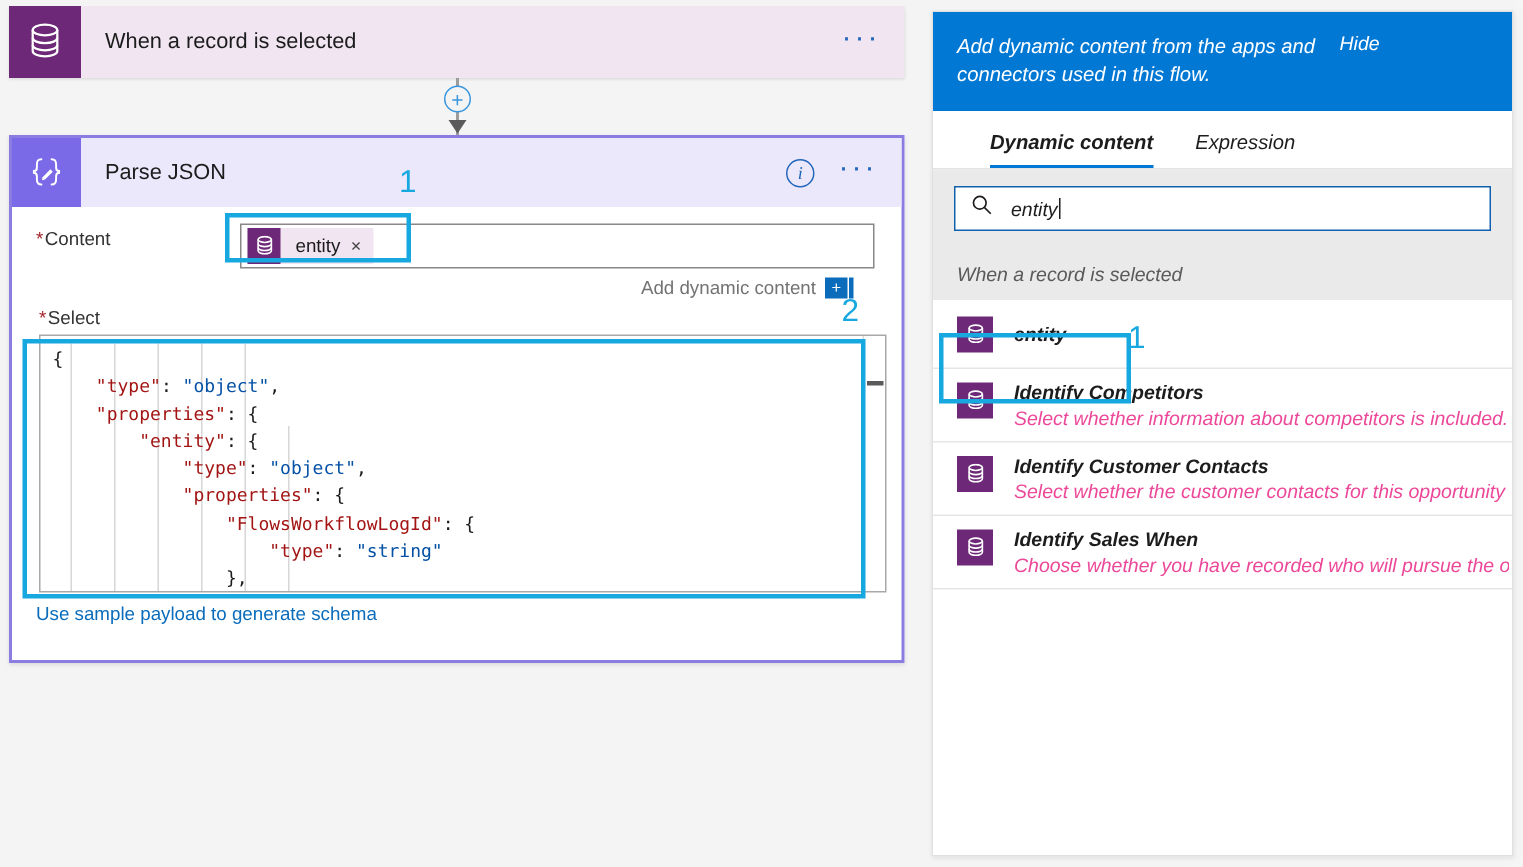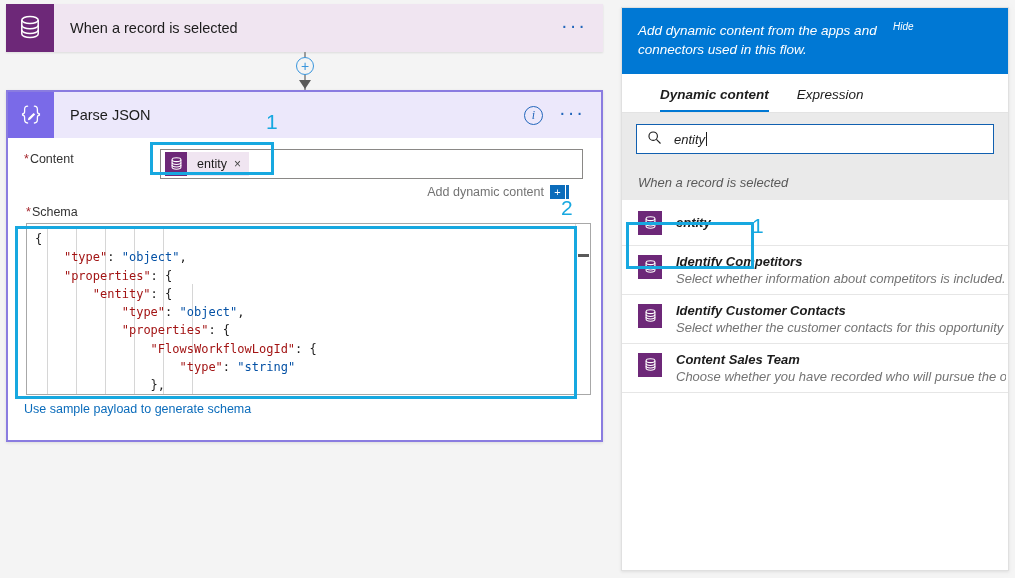--- a/index.html
+++ b/index.html
@@ -149,21 +149,21 @@
   
   #dyn-panel {
     position: absolute; left: 621px; top: 7px; width: 388px; height: 564px;
     background: #fff; border: 1px solid #e0e0e0;
     box-shadow: 0 1px 3px rgba(0,0,0,.09); overflow: hidden; font-style: italic;
   }
   .dyn-head {
     background: #0078d4; color: #fff; padding: 13px 16px 15px 16px; display: flex;
   }
   .dyn-head-text { font-size: 13.5px; line-height: 19px; flex: 1; max-width: 255px; }
-  .hide-link { font-size: 10px; color: #fff; cursor: pointer; white-space: nowrap; }
+  .hide-link { font-size: 13px; color: #fff; cursor: pointer; white-space: nowrap; }
 
   .tabs { display: flex; border-bottom: 1px solid #e3e3e3; background: #fff; padding-left: 24px; }
   .tab {
     padding: 13px 14px 10px 14px; font-size: 13.5px; color: #1c1c1c; cursor: pointer;
     position: relative;
   }
   .tab.active { font-weight: bold; }
   .tab.active::after {
     content: ""; position: absolute; left: 14px; right: 14px; bottom: 0; height: 2.5px; background: #0078d4;
   }
@@ -187,21 +187,21 @@
     border-bottom: 1px solid #e6e6e6; cursor: pointer; min-height: 34px;
   }
   .dyn-item.simple { align-items: center; padding-top: 10px; padding-bottom: 10px; }
   .dyn-item-icon {
     width: 24px; height: 24px; background: #6d2878; flex: 0 0 24px;
     display: flex; align-items: center; justify-content: center; margin-top: 1px;
   }
   .dyn-item-body { margin-left: 14px; }
   .dyn-item-title { font-size: 13px; color: #1c1c1c; font-weight: bold; }
   .dyn-item-desc {
-    font-size: 13px; color: #737373; margin-top: 2px;
+    font-size: 13px; color: #ec4899; margin-top: 2px;
     white-space: nowrap; overflow: hidden; max-width: 330px;
   }
 </style>
 </head>
 <body>
 
 <div id="root">
 
   <div id="designer">
 
@@ -260,21 +260,21 @@
           </div>
         </div>
         <div class="adc-row">
           <span class="adc-link">Add dynamic content</span>
           <span class="adc-plus">+</span>
           <span class="adc-bar"></span>
         </div>
       </div>
 
       <div class="schema-label">
-        <span class="req-star">*</span><span>Schema</span>
+        <span class="req-star">*</span><span>Select</span>
       </div>
 
       <div class="schema-wrap">
         <div class="guide" style="left:20px"></div>
         <div class="guide" style="left:49px"></div>
         <div class="guide" style="left:78px"></div>
         <div class="guide" style="left:107px"></div>
         <div class="guide" style="left:136px"></div>
         <div class="guide" style="left:165px;top:60px;height:113px"></div>
         <div class="schema-code"><span id="schema-render">{
@@ -378,21 +378,21 @@
       <div class="dyn-item">
         <div class="dyn-item-icon">
           <svg width="13" height="14" viewBox="0 0 24 26" aria-hidden="true">
             <ellipse cx="12" cy="5" rx="8.2" ry="3.6" fill="none" stroke="#fff" stroke-width="2"></ellipse>
             <path d="M3.8 5v14c0 2 3.7 3.6 8.2 3.6s8.2-1.6 8.2-3.6V5" fill="none" stroke="#fff" stroke-width="2"></path>
             <path d="M3.8 10.2c0 2 3.7 3.6 8.2 3.6s8.2-1.6 8.2-3.6" fill="none" stroke="#fff" stroke-width="2"></path>
             <path d="M3.8 15c0 2 3.7 3.6 8.2 3.6s8.2-1.6 8.2-3.6" fill="none" stroke="#fff" stroke-width="2"></path>
           </svg>
         </div>
         <div class="dyn-item-body">
-          <div class="dyn-item-title">Content Sales Team</div>
+          <div class="dyn-item-title">Identify Sales When</div>
           <div class="dyn-item-desc">Choose whether you have recorded who will pursue the opp...</div>
         </div>
       </div>
     </div>
   </div>
 
   <div class="hl" style="left:626px; top:222px; width:128px; height:47px;"></div>
   <div class="num" style="left:752px; top:214px;">1</div>
 
 </div>

